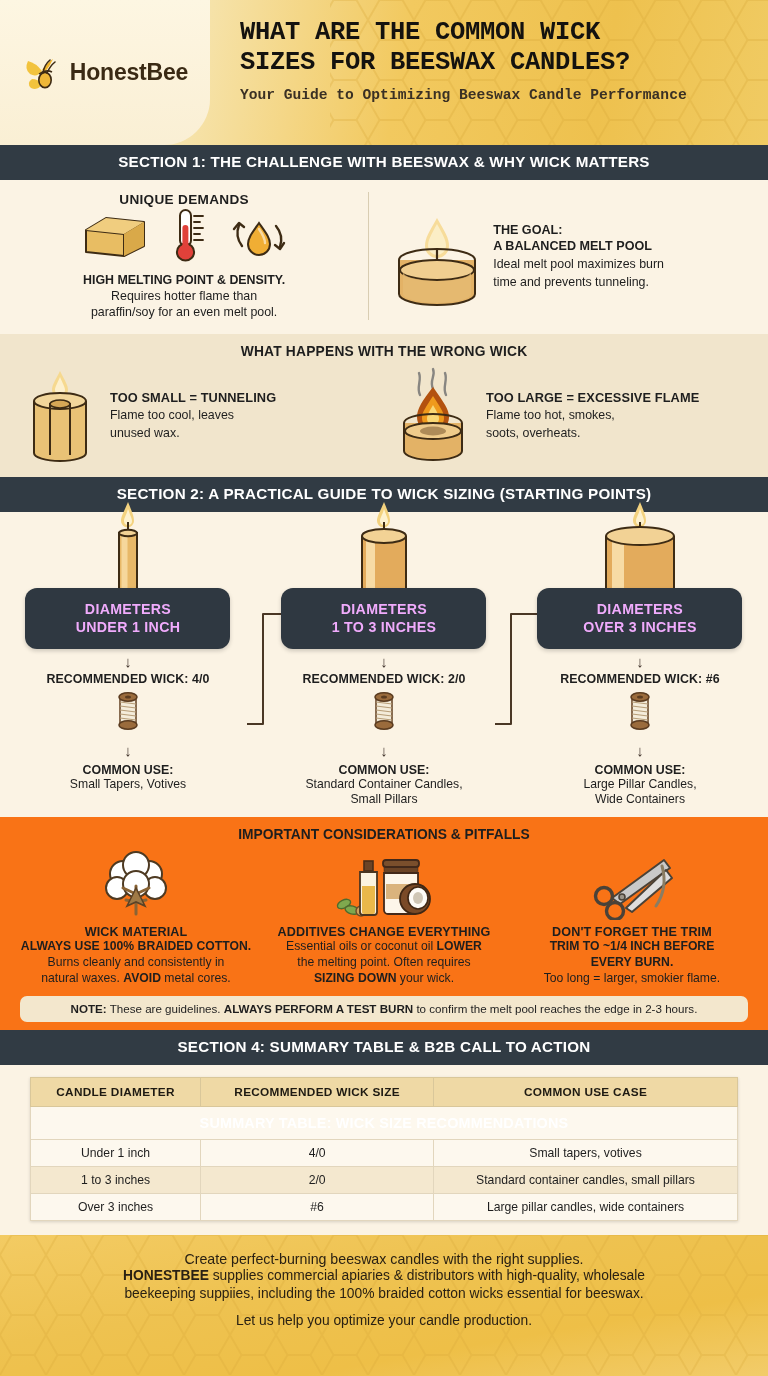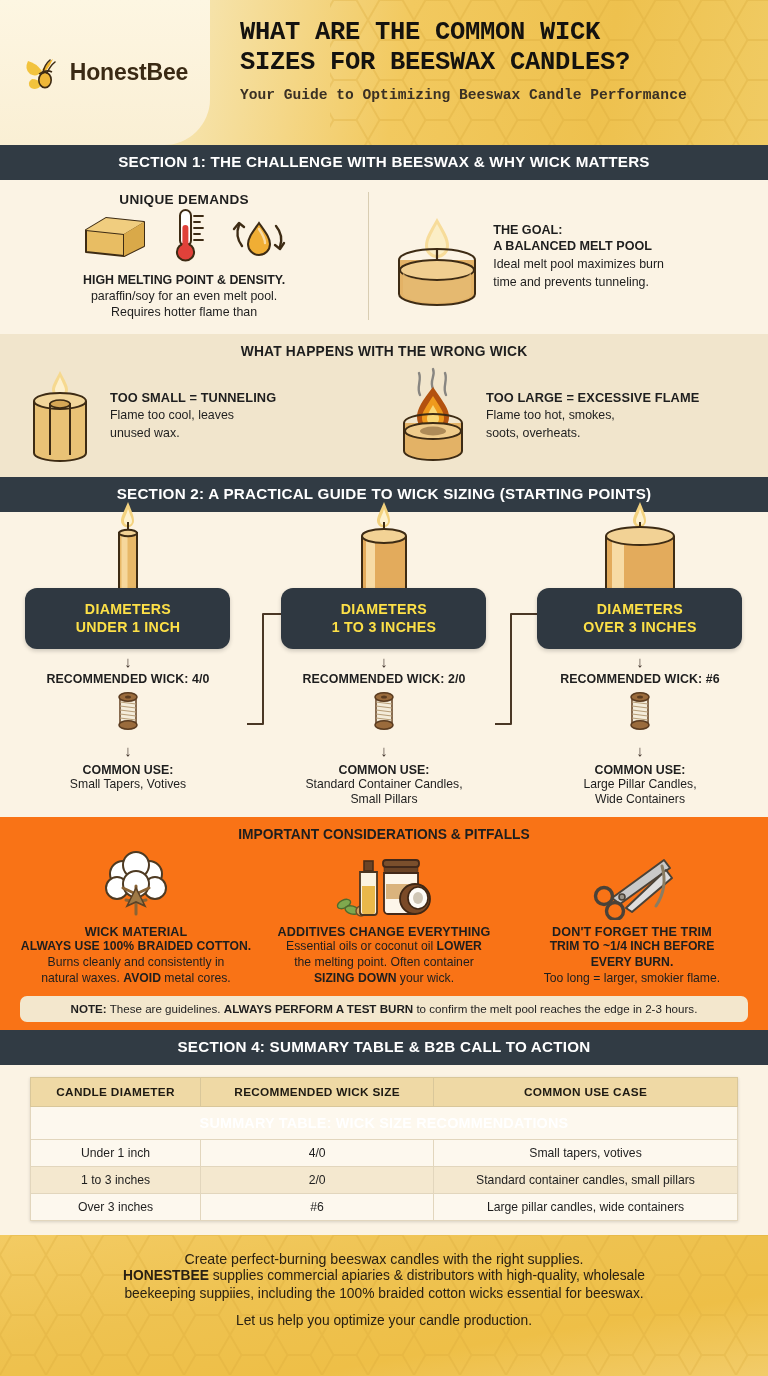--- a/index.html
+++ b/index.html
@@ -59,21 +59,21 @@
   .band-col { width: 50%; display: flex; align-items: center; gap: 10px; padding: 0 6px; }
   .band-t { font-size: 12.8px; font-weight: bold; letter-spacing: .1px; }
   .band-d { font-size: 12.4px; line-height: 1.3; margin-top: 2px; }
 
   
   .s2 { background: #fbf3e4; padding: 8px 0 10px; position: relative; }
   .s2-cols { display: flex; position: relative; }
   .s2-col { width: 33.333%; display: flex; flex-direction: column; align-items: center; position: relative; }
   .cand-slot { height: 90px; display: flex; align-items: flex-end; justify-content: center; }
   .dbox {
-    width: 205px; background: #2f3841; color: #fde047; border-radius: 12px;
+    width: 205px; background: #2f3841; color: #f0abfc; border-radius: 12px;
     text-align: center; padding: 13px 6px; margin-top: -22px;
     font-size: 14.2px; font-weight: bold; line-height: 1.22; letter-spacing: .3px;
     position: relative; z-index: 3; box-shadow: 0 2px 4px rgba(0,0,0,.18);
   }
   .arw { color: #40322a; font-size: 15px; line-height: 1; margin: 5px 0 3px; }
   .rec { font-size: 12.4px; font-weight: bold; letter-spacing: .1px; }
   .spool-slot { margin: 3px 0 1px; }
   .use-t { font-size: 12.4px; font-weight: bold; margin-top: 2px; }
   .use-d { font-size: 12.2px; line-height: 1.25; text-align: center; }
   .connector { position: absolute; pointer-events: none; z-index: 1; }
@@ -187,22 +187,22 @@
           <svg width="58" height="58" viewBox="0 0 58 58">
             <path d="M29 16 C36 26 40 31 40 37 a11 11 0 0 1 -22 0 c0 -6 4 -11 11 -21 Z" fill="#f0ae34" stroke="#3d2b14" stroke-width="2"></path>
             <path d="M29 22 C33 28 35 32 35 36" stroke="#fff" stroke-width="2.4" fill="none" opacity=".55" stroke-linecap="round"></path>
             <path d="M46 19 A22 22 0 0 1 50 40" fill="none" stroke="#3d2b14" stroke-width="2.4" stroke-linecap="round"></path>
             <path d="M54 36 L50 42 L45 38" fill="none" stroke="#3d2b14" stroke-width="2.4" stroke-linecap="round" stroke-linejoin="round"></path>
             <path d="M12 39 A22 22 0 0 1 9 18" fill="none" stroke="#3d2b14" stroke-width="2.4" stroke-linecap="round"></path>
             <path d="M4 22 L9 16 L14 20" fill="none" stroke="#3d2b14" stroke-width="2.4" stroke-linecap="round" stroke-linejoin="round"></path>
           </svg>
         </div>
         <div class="s1-cap-b">HIGH MELTING POINT &amp; DENSITY.</div>
+        <div class="s1-cap">Requires hotter flame than</div>
         <div class="s1-cap">paraffin/soy for an even melt pool.</div>
-        <div class="s1-cap">Requires hotter flame than</div>
       </div>
 
       <div class="s1-right">
         <svg width="104" height="108" viewBox="0 0 104 108">
           <path d="M52 16 C60 30 64 36 64 44 a12 12 0 0 1 -24 0 c0 -8 4 -14 12 -28 Z" fill="#f7dc9a"></path>
           <path d="M52 22 C58 33 61 38 61 44 a9 9 0 0 1 -18 0 c0 -6 3 -11 9 -22 Z" fill="#fbeec6"></path>
           <line x1="52" y1="46" x2="52" y2="64" stroke="#3d2b14" stroke-width="2.2"></line>
           <ellipse cx="52" cy="58" rx="38" ry="11" fill="none" stroke="#3d2b14" stroke-width="2"></ellipse>
           <path d="M14 58 L14 92 a38 11 0 0 0 76 0 L90 58" fill="#e3b266" stroke="#3d2b14" stroke-width="2"></path>
           <ellipse cx="52" cy="68" rx="37" ry="10" fill="#f0ce90" stroke="#3d2b14" stroke-width="2"></ellipse>
@@ -432,21 +432,21 @@
             <rect x="51" y="10" width="36" height="7" rx="3" fill="#7a4f2c" stroke="#42291a" stroke-width="1.8"></rect>
             <path d="M52 23 L86 23 L86 60 a4 4 0 0 1 -4 4 L56 64 a4 4 0 0 1 -4 -4 Z" fill="#fdf6ea" stroke="#43291a" stroke-width="1.8"></path>
             <rect x="54" y="34" width="30" height="15" fill="#d4a76a" opacity=".85"></rect>
             <circle cx="83" cy="49" r="15" fill="#7a4a27" stroke="#3f2714" stroke-width="1.8"></circle>
             <ellipse cx="86" cy="48" rx="10" ry="11" fill="#fdfbf6" stroke="#3f2714" stroke-width="1.6"></ellipse>
             <ellipse cx="86" cy="48" rx="5" ry="6" fill="#cfc6b5"></ellipse>
           </svg>
         </div>
         <div class="s3-t">ADDITIVES CHANGE EVERYTHING</div>
         <div class="s3-b"><span>Essential oils or coconut oil </span><b>LOWER</b></div>
-        <div class="s3-b">the melting point. Often container</div>
+        <div class="s3-b">the melting point. Often requires</div>
         <div class="s3-b"><b>SIZING DOWN</b><span> your wick.</span></div>
       </div>
 
       <div class="s3-col">
         <div class="s3-ico">
           <svg width="100" height="70" viewBox="0 0 100 70">
             <path d="M30 48 L82 10 L88 18 L38 54 Z" fill="#c9c9c9" stroke="#4a4238" stroke-width="2" stroke-linejoin="round"></path>
             <path d="M44 58 L84 20 L90 28 L50 62 Z" fill="#dedede" stroke="#4a4238" stroke-width="2" stroke-linejoin="round"></path>
             <circle cx="22" cy="46" r="8.5" fill="none" stroke="#4a4238" stroke-width="3.4"></circle>
             <circle cx="33" cy="61" r="8.5" fill="none" stroke="#4a4238" stroke-width="3.4"></circle>

